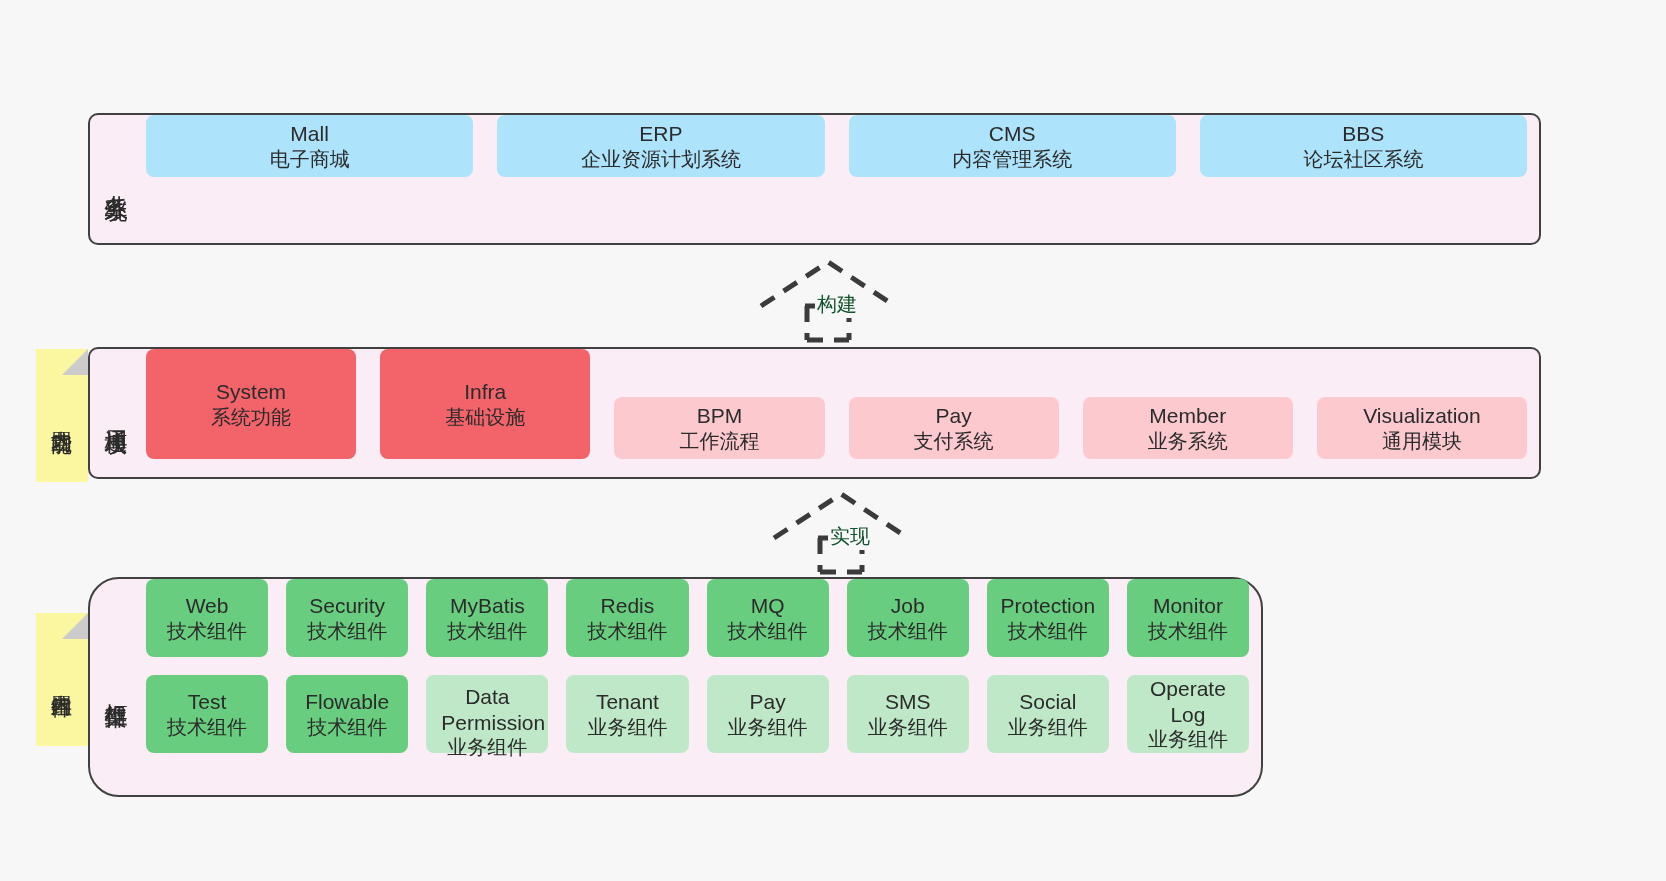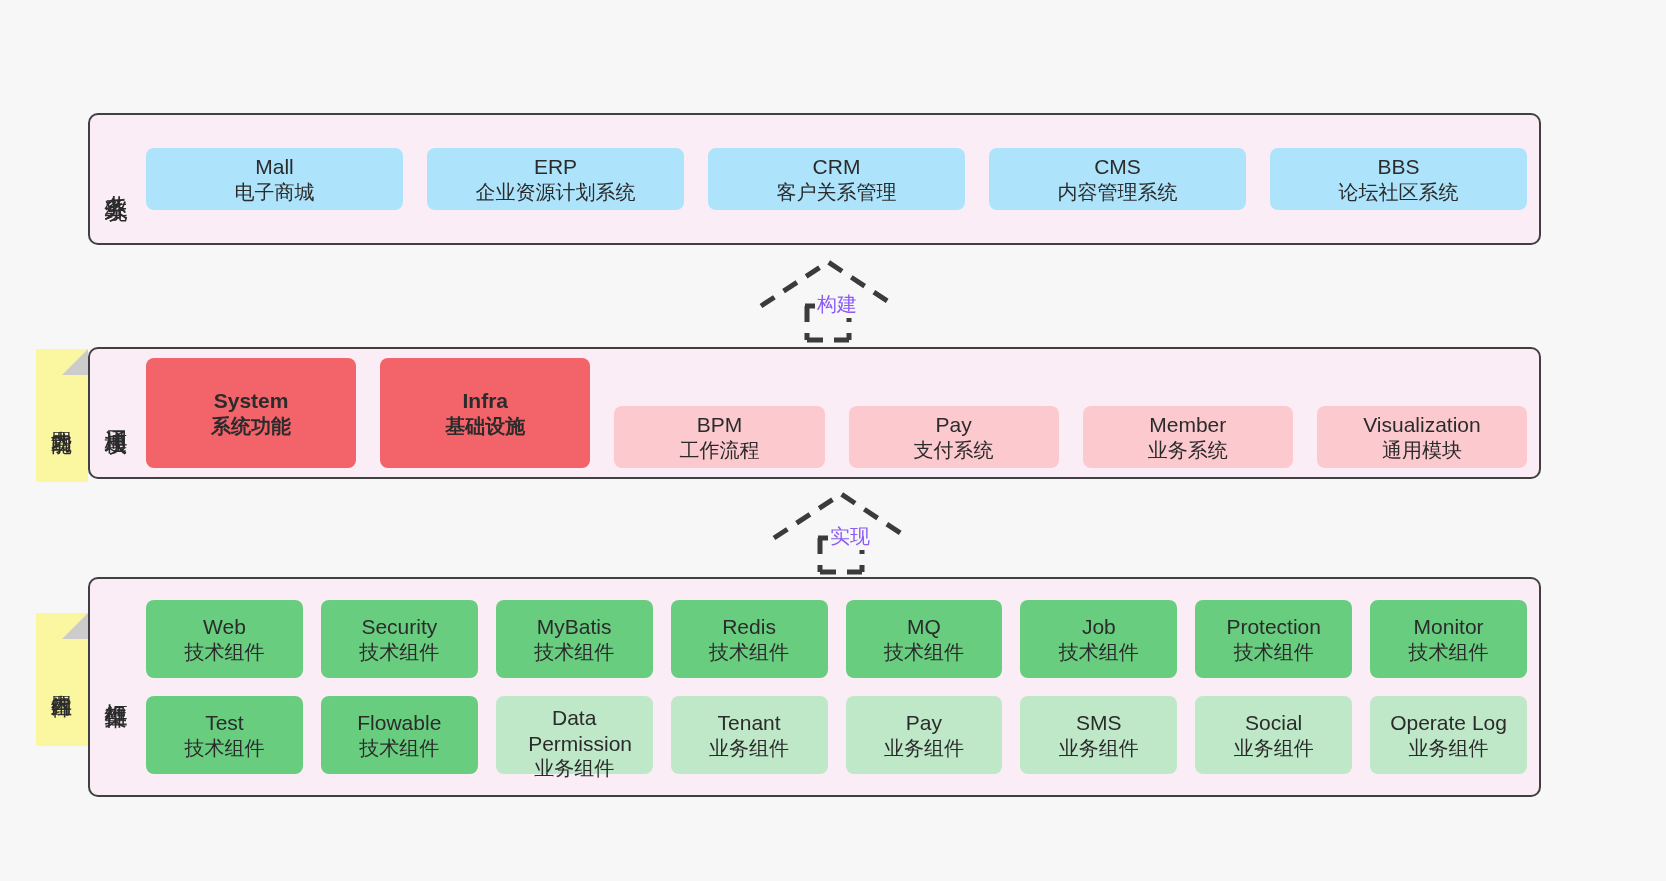--- a/index.html
+++ b/index.html
@@ -46,21 +46,21 @@
     text-orientation: upright;
     white-space: pre;
     padding: 4px 0;
     box-sizing: border-box;
   }
 
   .layer-body {
     flex: 1 1 auto;
     display: flex;
     flex-direction: column;
-    justify-content: center;
+    justify-content: flex-start;
     gap: 16px;
     padding: 0 12px 0 4px;
     box-sizing: border-box;
   }
 
   .row {
     display: flex;
     gap: 24px;
     align-items: stretch;
   }
@@ -81,21 +81,21 @@
     font-size: 21px;
     line-height: 1.22;
   }
   .card .t2 {
     font-size: 20px;
     line-height: 1.22;
   }
 
   
   .c-blue      { background: #ade3fb; }
-  .c-red       { background: #f2636a; font-weight: bold; }
+  .c-red       { background: #f2636a; }
   .c-pink      { background: #fcc9cf; margin-top: 48px; }
   .c-green     { background: #68cd7e; }
   .c-lightgreen{ background: #bfe8c8; }
 
   
   .note {
     position: absolute;
     background: #faf7a0;
     color: #2b2b2b;
     font-size: 21px;
@@ -125,21 +125,21 @@
   .arrow {
     position: absolute;
   }
   .arrow svg {
     display: block;
     overflow: visible;
   }
   .arrow-label {
     position: absolute;
     font-size: 20px;
-    color: #8b5cf6;
+    color: #14532d;
     background: #f7f7f7;
     padding: 0 2px;
     white-space: nowrap;
   }
 </style>
 </head>
 <body>
 
 <div class="canvas">
 
@@ -147,24 +147,20 @@
     <div class="layer-title">业务系统</div>
     <div class="layer-body">
       <div class="row">
         <div class="card c-blue">
           <div class="t1">Mall</div>
           <div class="t2">电子商城</div>
         </div>
         <div class="card c-blue">
           <div class="t1">ERP</div>
           <div class="t2">企业资源计划系统</div>
-        </div>
-        <div class="card c-blue">
-          <div class="t1">CRM</div>
-          <div class="t2">客户关系管理</div>
         </div>
         <div class="card c-blue">
           <div class="t1">CMS</div>
           <div class="t2">内容管理系统</div>
         </div>
         <div class="card c-blue">
           <div class="t1">BBS</div>
           <div class="t2">论坛社区系统</div>
         </div>
       </div>
@@ -226,21 +222,21 @@
       <path d="M92 48 L92 82" fill="none" stroke="#3b3b3b" stroke-width="5" stroke-dasharray="16 11"></path>
       <path d="M50 82 L92 82" fill="none" stroke="#3b3b3b" stroke-width="5" stroke-dasharray="16 11"></path>
     </svg>
     <div class="arrow-label" style="left:58px; top:33px;">实现</div>
   </div>
 
   <div class="note" id="note-framework" style="left:36px; top:613px; width:52px; height:133px;">
     <span>内置组件</span>
   </div>
 
-  <div class="layer" id="layer-framework" style="left:88px; top:577px; width:1453px; height:220px;">
+  <div class="layer" id="layer-framework" style="left:88px; top:577px; width:1175px; height:220px;border-radius:31px;">
     <div class="layer-title">框架组件</div>
     <div class="layer-body" style="gap:18px;">
 
       <div class="row" style="gap:18px; height:78px;">
         <div class="card c-green">
           <div class="t1">Web</div>
           <div class="t2">技术组件</div>
         </div>
         <div class="card c-green">
           <div class="t1">Security</div>

